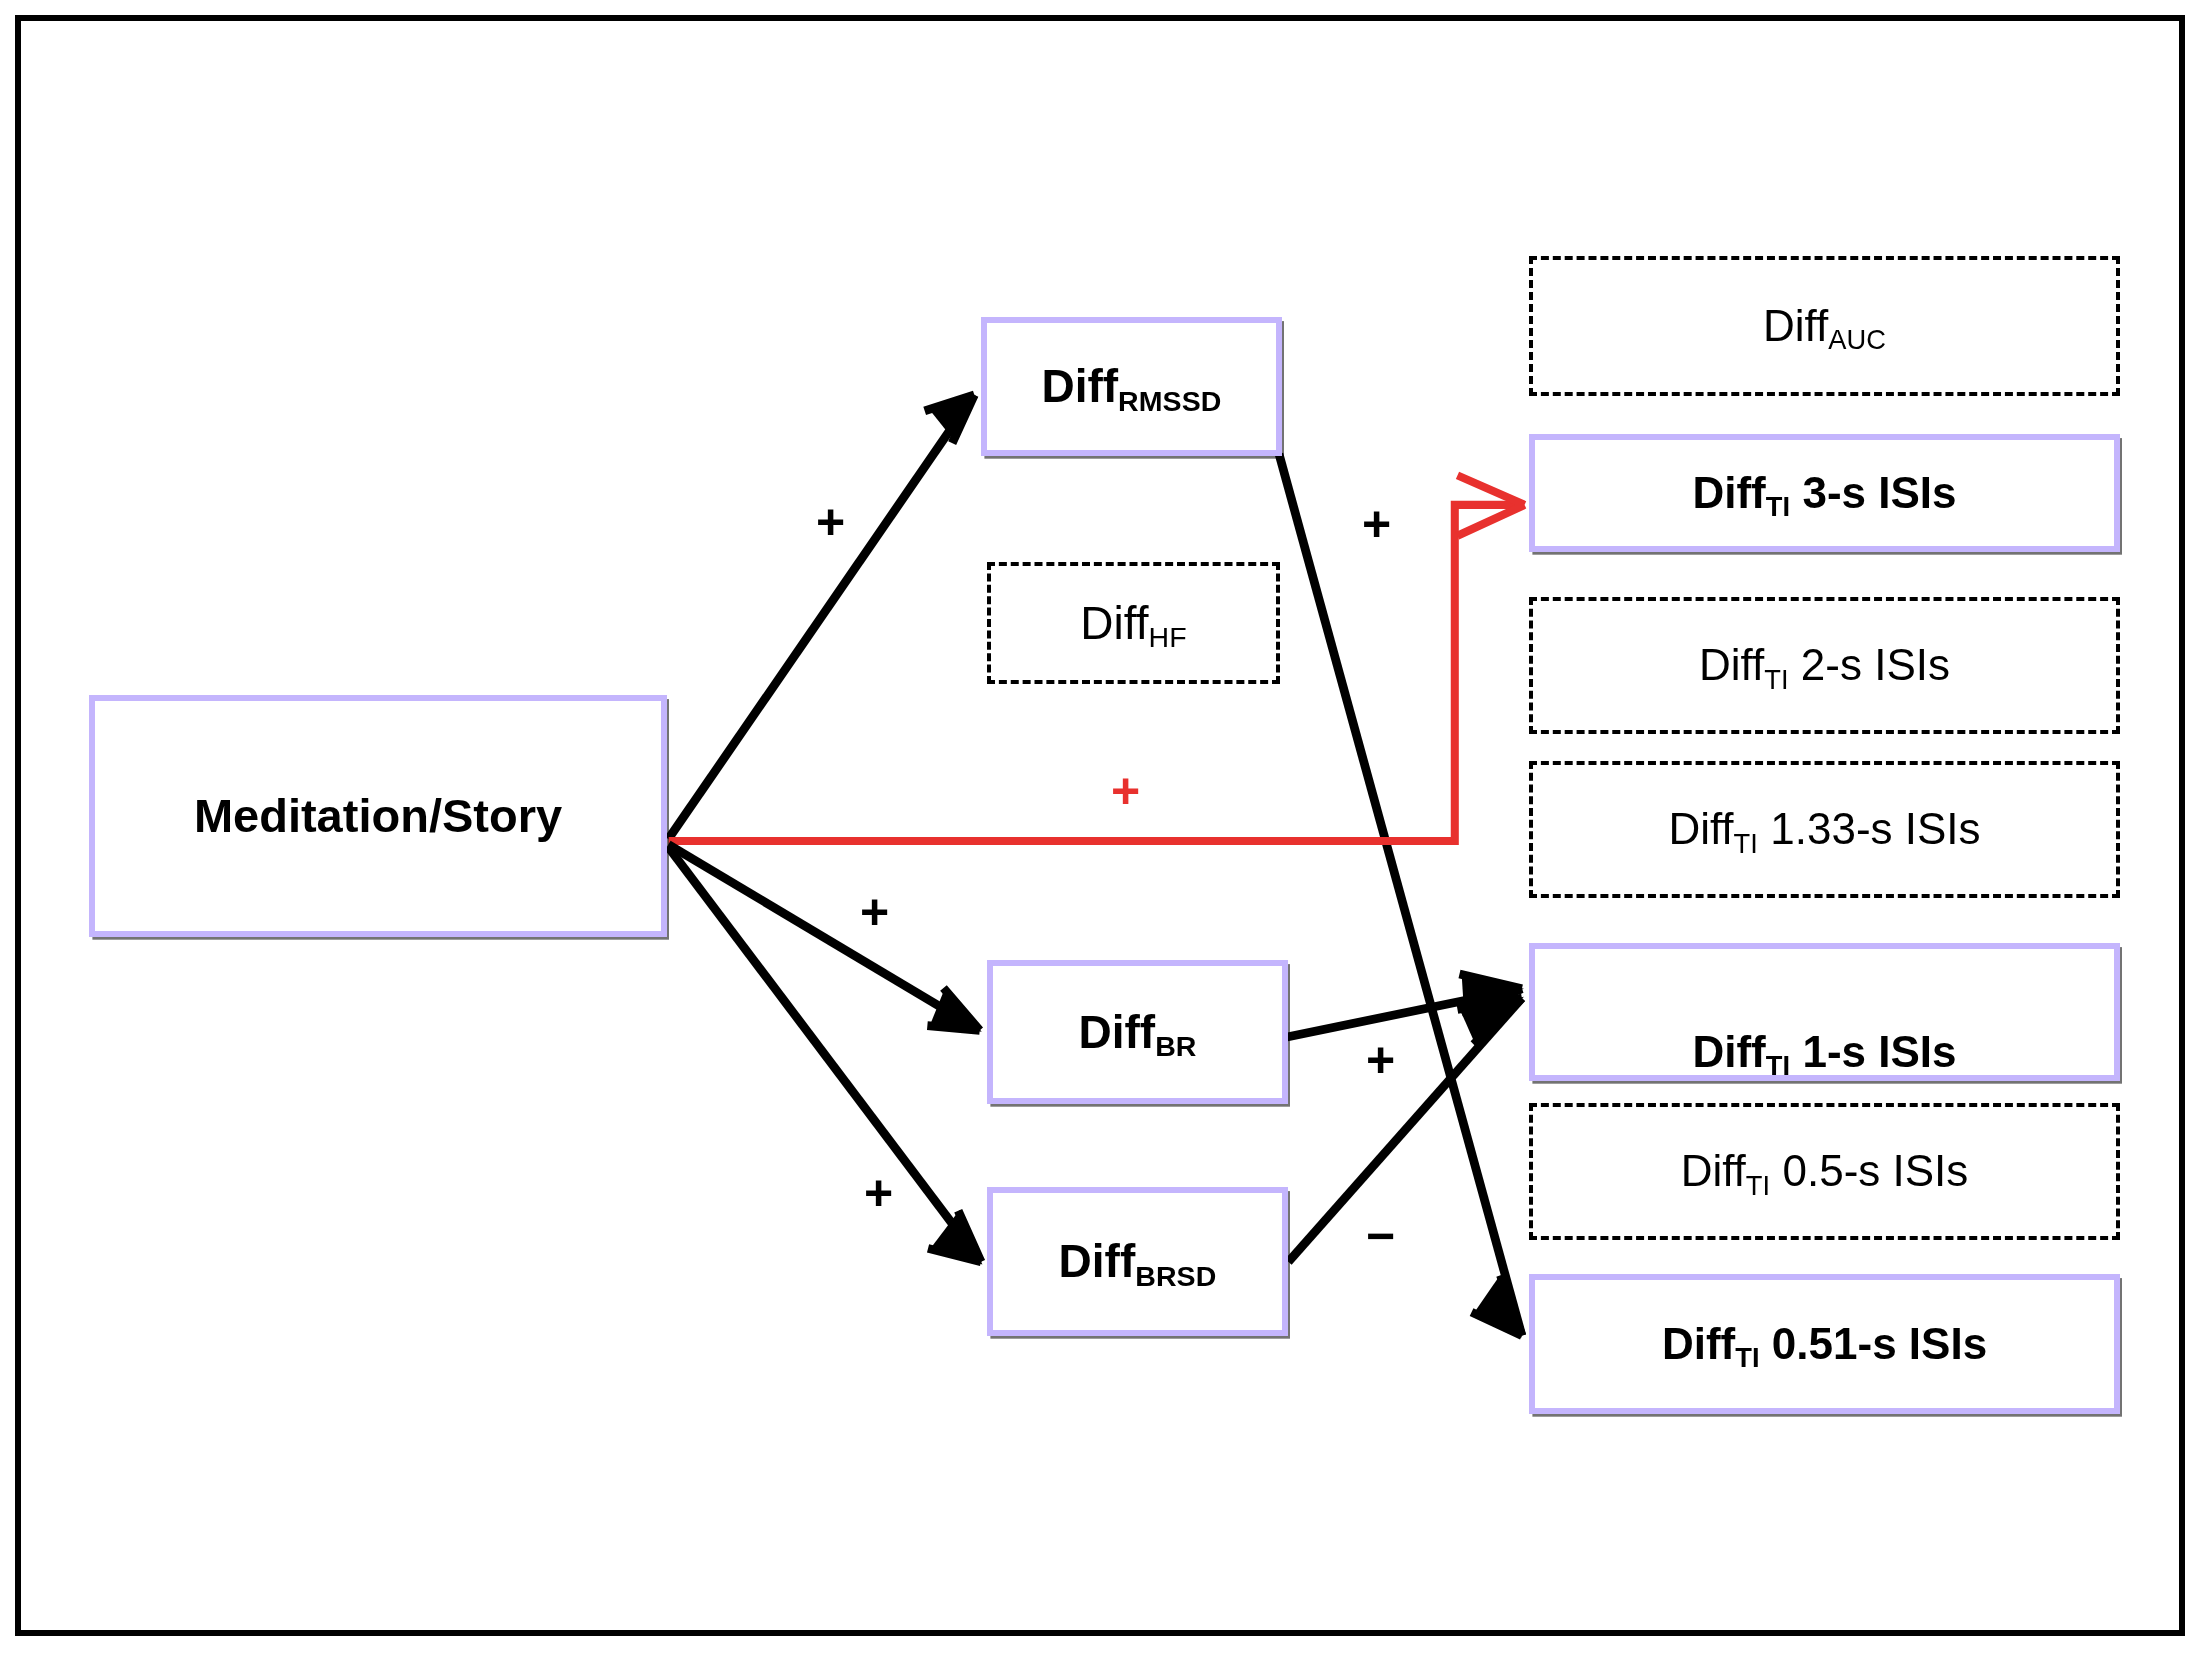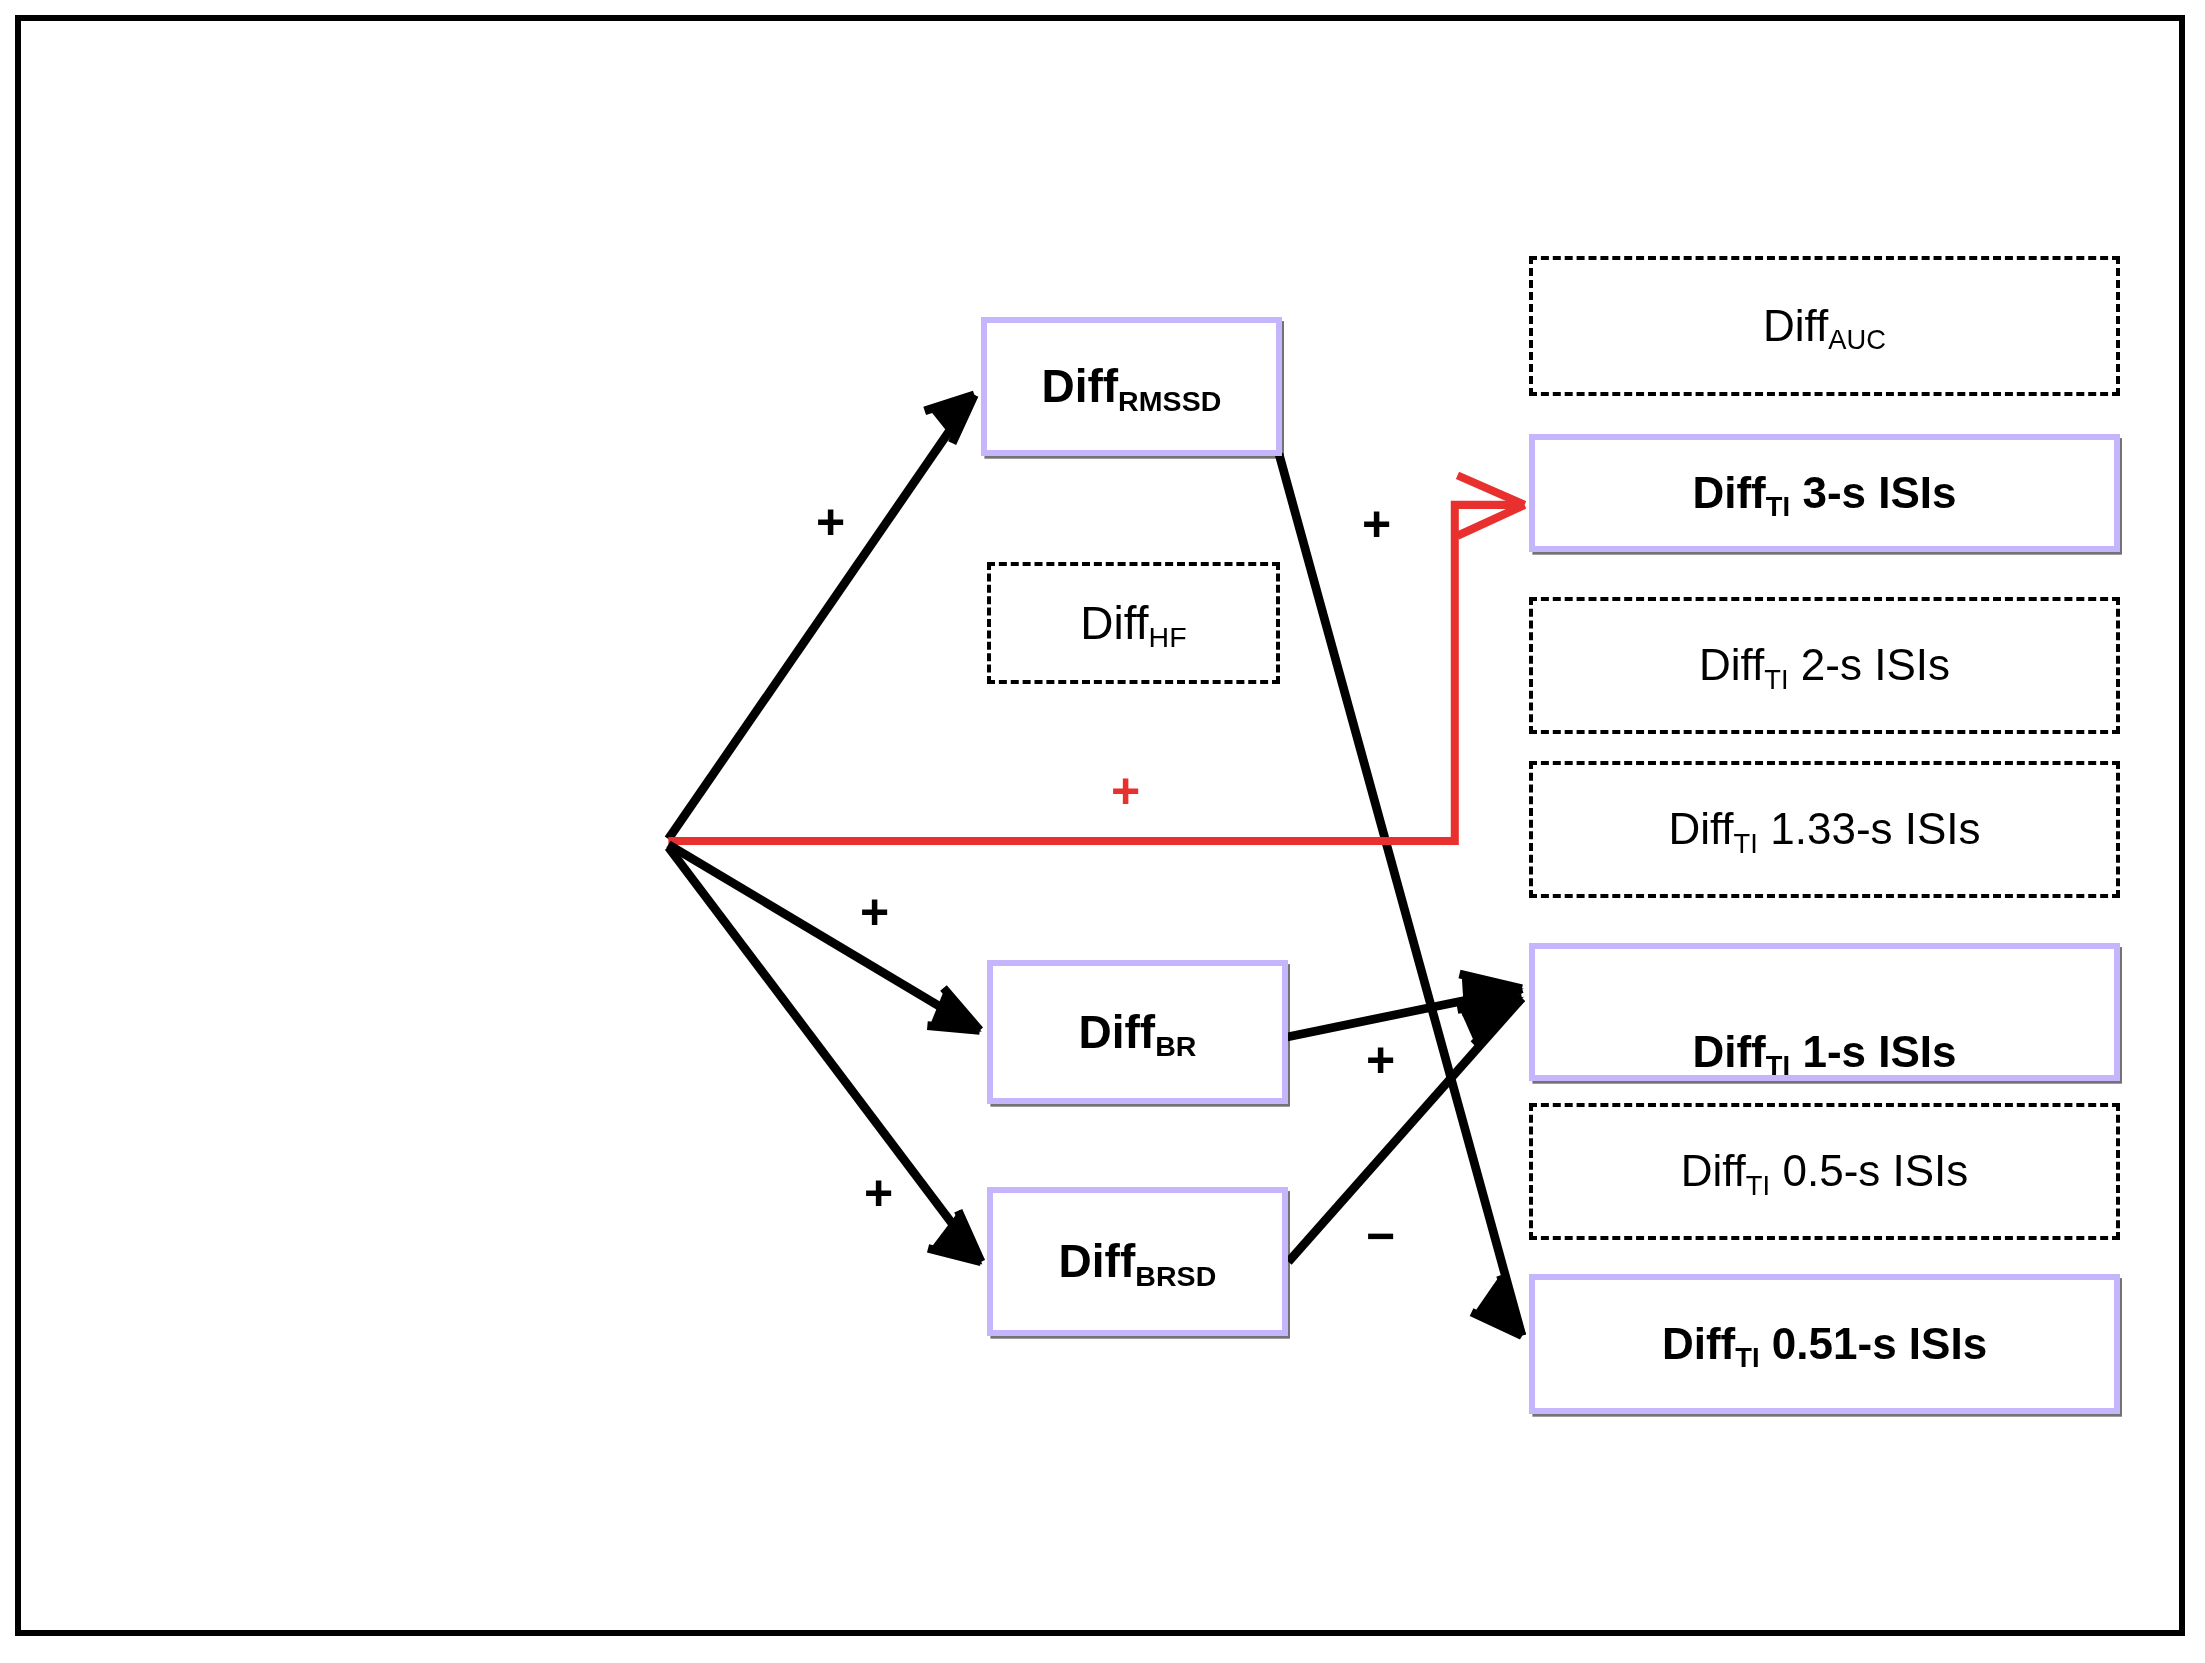--- a/index.html
+++ b/index.html
@@ -109,20 +109,23 @@
     </g>
 
     <g>
       <path d="M 1920 1880 L 2268 1487" stroke="#000000" stroke-width="13" fill="none"></path>
       <path d="M 2268 1487 L 2172 1504 M 2268 1487 L 2196 1556" stroke="#000000" stroke-width="13" fill="none"></path>
       <path d="M 2271 1485 L 2176 1505 L 2200 1559 Z" fill="#000000"></path>
     </g>
 
   </svg>
 
+  <div class="node solid bold" id="n-meditation-story" style="left: 89px; top: 695px; width: 578px; height: 242px; font-size: 47px;">
+    <span class="lbl">Meditation/Story</span>
+  </div>
 
   <div class="node solid bold" id="n-diff-rmssd" style="left: 981px; top: 317px; width: 301px; height: 139px; font-size: 46px;">
     <span class="lbl"><span>Diff</span><span class="sub">RMSSD</span></span>
   </div>
 
   <div class="node dashdot normal" id="n-diff-hf" style="left: 987px; top: 562px; width: 293px; height: 122px; font-size: 46px;">
     <span class="lbl"><span>Diff</span><span class="sub">HF</span></span>
   </div>
 
   <div class="node solid bold" id="n-diff-br" style="left: 987px; top: 960px; width: 301px; height: 144px; font-size: 46px;">

